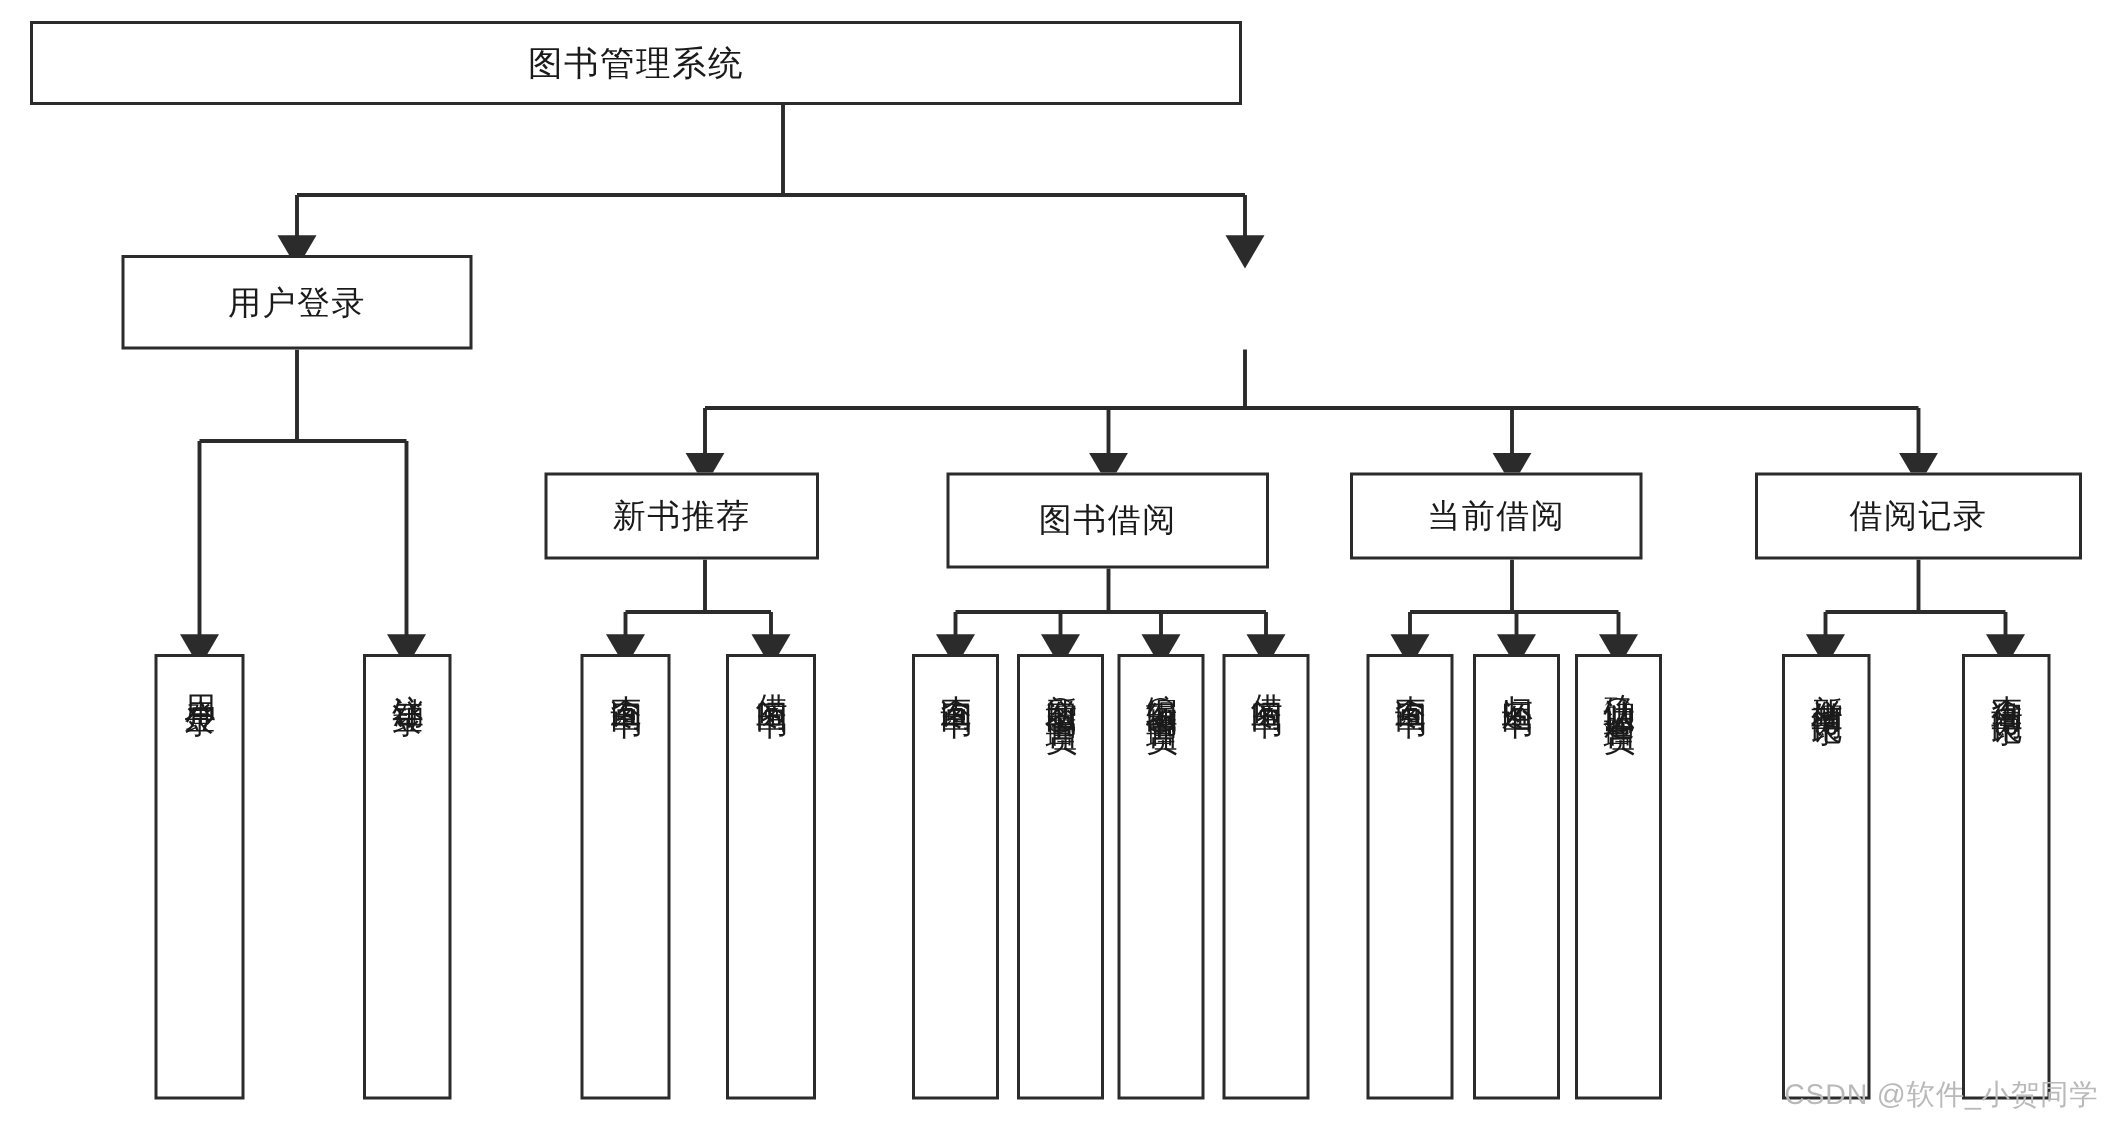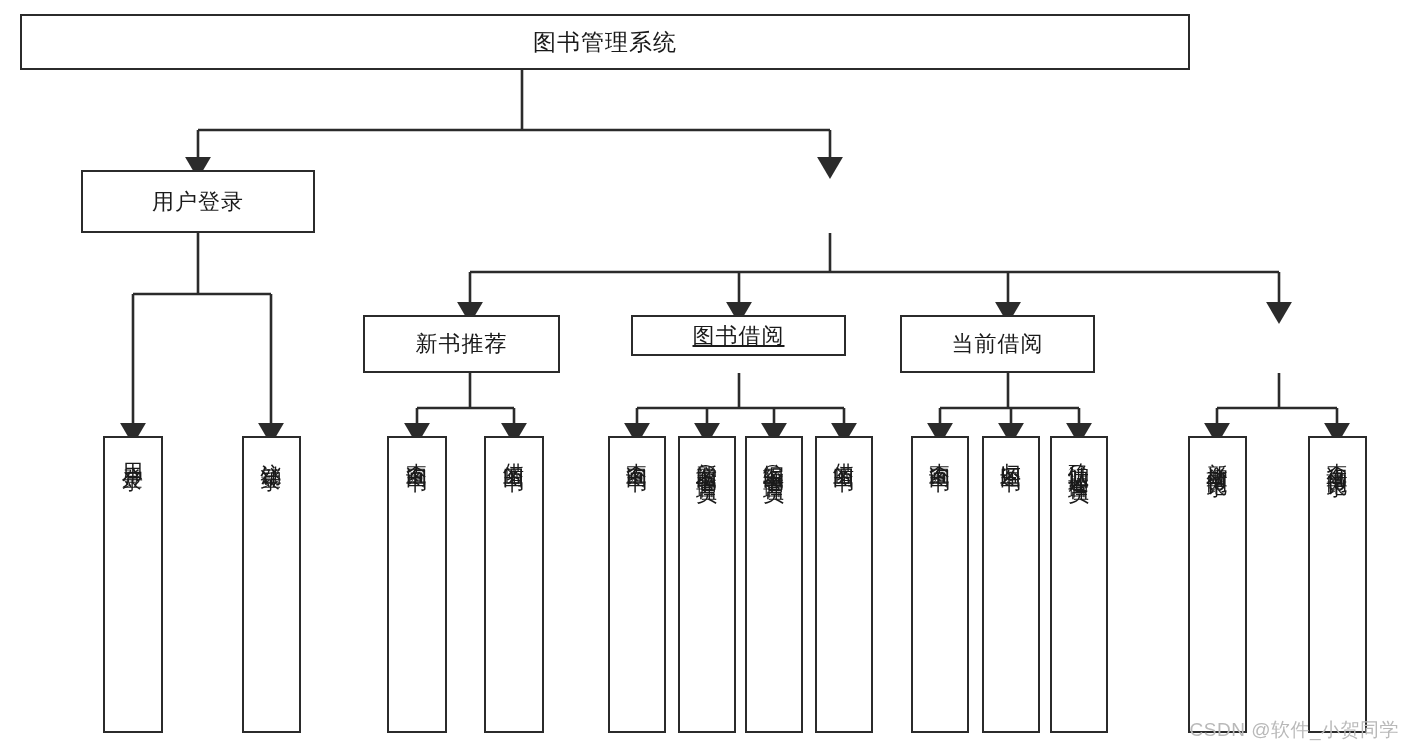--- a/index.html
+++ b/index.html
@@ -112,36 +112,39 @@
       <path d="M1011,408 L1011,426" marker-end="url(#arrow)"></path>
       <path d="M1079,408 L1079,426" marker-end="url(#arrow)"></path>
 
       <path d="M1279,373 L1279,408"></path>
       <path d="M1217,408 L1337,408"></path>
       <path d="M1217,408 L1217,426" marker-end="url(#arrow)"></path>
       <path d="M1337,408 L1337,426" marker-end="url(#arrow)"></path>
     </g>
   </svg>
 
-  <div class="node horiz root" style="left:20px; top:14px; width:1170px; height:56px;">
+  <div class="node horiz root" style="left:20px; top:14px; width:808px; height:56px;">
     <span>图书管理系统</span>
   </div>
 
   <div class="node horiz" style="left:81px; top:170px; width:234px; height:63px;">
     <span>用户登录</span>
   </div>
 
-  <div class="node horiz" style="left:363px; top:315px; width:197px; height:58px;">
+  <div class="node horiz" style="left:363px; top:315px; width:183px; height:58px;">
     <span>新书推荐</span>
   </div>
-  <div class="node horiz" style="left:631px; top:315px; width:215px; height:41px;text-decoration:underline;">
+  <div class="node horiz" style="left:631px; top:315px; width:215px; height:64px;">
     <span>图书借阅</span>
   </div>
   <div class="node horiz" style="left:900px; top:315px; width:195px; height:58px;">
     <span>当前借阅</span>
+  </div>
+  <div class="node horiz" style="left:1170px; top:315px; width:218px; height:58px;">
+    <span>借阅记录</span>
   </div>
 
   <div class="node vert" style="left:103px; top:436px; width:60px; height:297px;">
     <span class="vtext">用户登录</span>
   </div>
   <div class="node vert" style="left:242px; top:436px; width:59px; height:297px;">
     <span class="vtext">注销登录</span>
   </div>
 
   <div class="node vert" style="left:387px; top:436px; width:60px; height:297px;">

